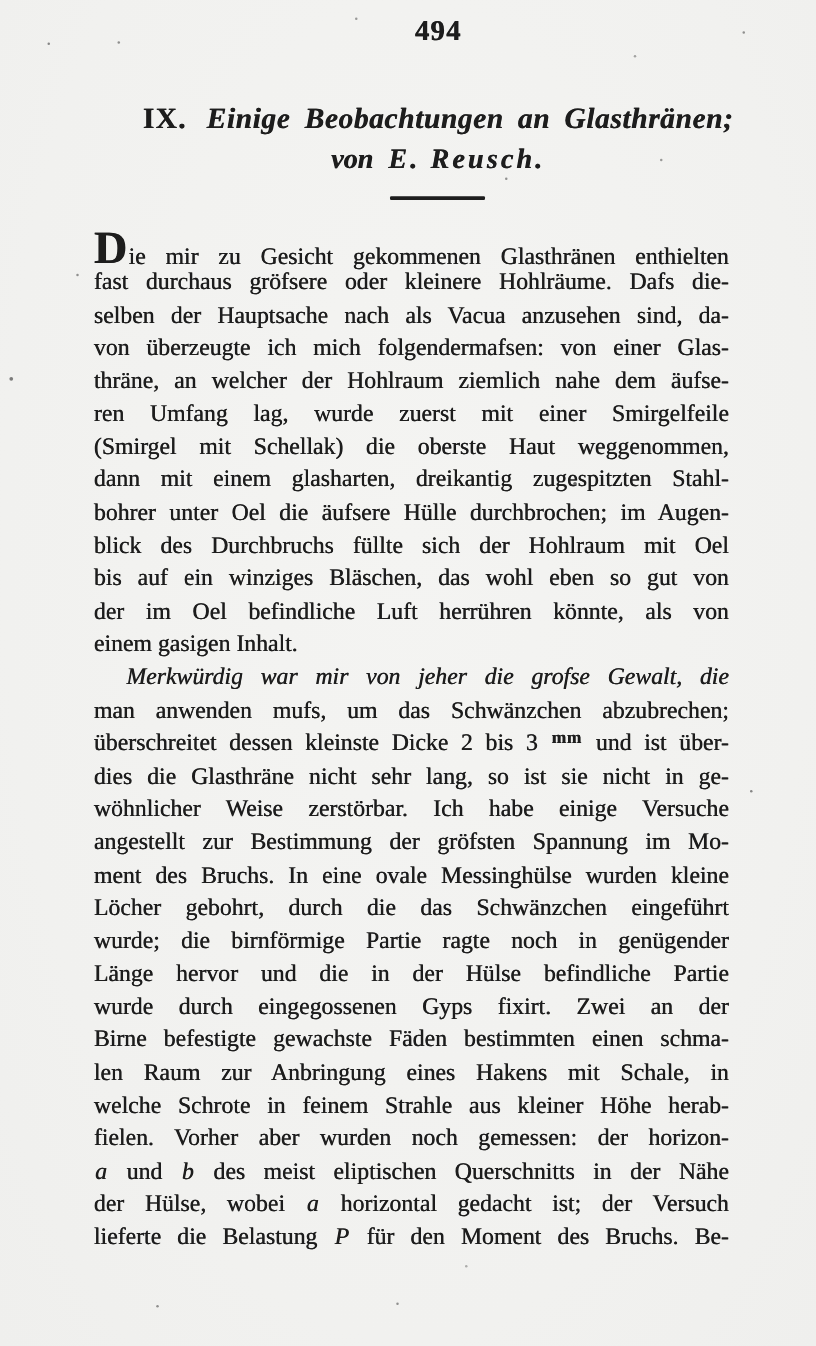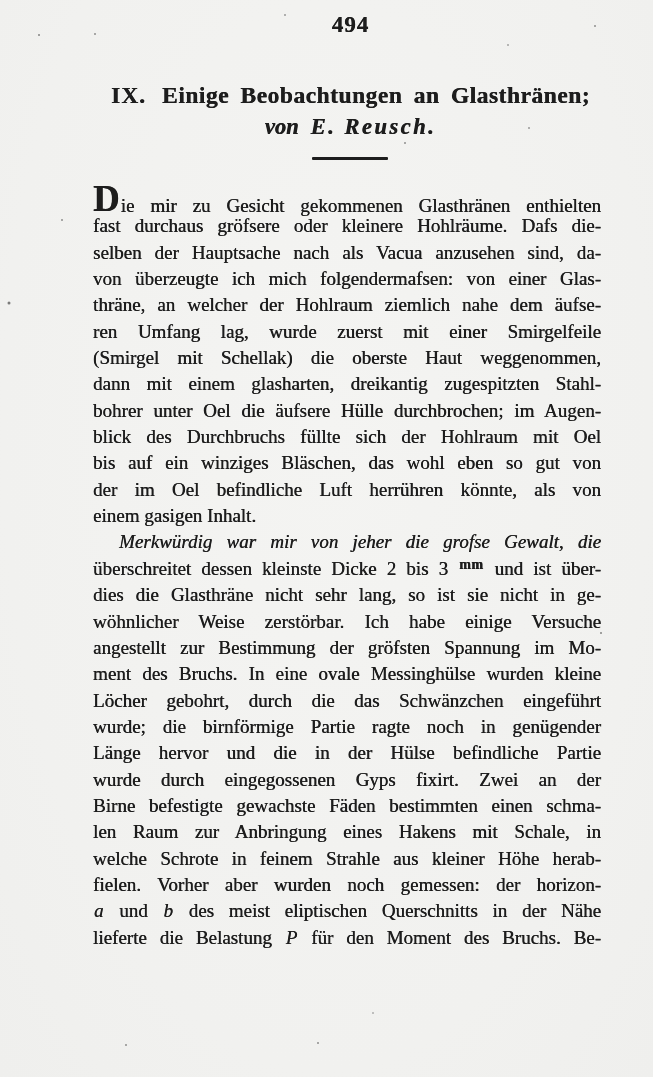--- a/index.html
+++ b/index.html
@@ -12,30 +12,30 @@
     color:#1d1d1d;
   }
   .ink{ text-shadow:0.35px 0 0 currentColor; }
   .pagenum{
     position:absolute; top:12px; left:24px; width:653px;
     text-align:center; font-size:23px; font-weight:700; letter-spacing:1px;
   }
   .title-block{ position:absolute; top:80px; left:24px; width:653px; text-align:center; }
   .t1{ font-size:23.5px; line-height:30px; white-space:nowrap; }
   .tnum{ font-weight:700; letter-spacing:1px; margin-right:16px; }
-  .tmain{ font-weight:700; word-spacing:5px; letter-spacing:0.5px; }
+  .tmain{ font-weight:700; font-style:italic; word-spacing:5px; letter-spacing:0.5px; }
   .t2{ font-size:22.5px; line-height:30px; margin-top:2px; }
   .tvon{ font-weight:700; font-style:italic; margin-right:12px; }
   .tname{ font-weight:700; font-style:italic; letter-spacing:2.5px; }
   .rule{
     position:absolute; top:157px; left:312px; width:76px; height:3px;
     background:#1d1d1d; border-radius:1px;
   }
   .body{
-    position:absolute; top:187px; left:93px; width:508px;
+    position:absolute; top:187px; left:75px; width:508px;
     font-size:19px;
   }
   .line{
     height:26.35px; line-height:26.35px;
     text-align:justify; text-align-last:justify;
     white-space:normal;
   }
   .line.endline{ text-align:left; text-align-last:left; }
   .line.indent{ text-indent:26px;font-style:italic; }
   .dropcap{
@@ -93,32 +93,34 @@
       <div class="line">thräne, an welcher der Hohlraum ziemlich nahe dem äufse-</div>
       <div class="line">ren Umfang lag, wurde zuerst mit einer Smirgelfeile</div>
       <div class="line">(Smirgel mit Schellak) die oberste Haut weggenommen,</div>
       <div class="line">dann mit einem glasharten, dreikantig zugespitzten Stahl-</div>
       <div class="line">bohrer unter Oel die äufsere Hülle durchbrochen; im Augen-</div>
       <div class="line">blick des Durchbruchs füllte sich der Hohlraum mit Oel</div>
       <div class="line">bis auf ein winziges Bläschen, das wohl eben so gut von</div>
       <div class="line">der im Oel befindliche Luft herrühren könnte, als von</div>
       <div class="line endline">einem gasigen Inhalt.</div>
       <div class="line indent">Merkwürdig war mir von jeher die grofse Gewalt, die</div>
+      <div class="line">man anwenden mufs, um das Schwänzchen abzubrechen;</div>
       <div class="line">überschreitet dessen kleinste Dicke 2 bis 3 <span class="sup">mm</span> und ist über-</div>
       <div class="line">dies die Glasthräne nicht sehr lang, so ist sie nicht in ge-</div>
       <div class="line">wöhnlicher Weise zerstörbar.  Ich habe einige Versuche</div>
       <div class="line">angestellt zur Bestimmung der gröfsten Spannung im Mo-</div>
       <div class="line">ment des Bruchs.  In eine ovale Messinghülse wurden kleine</div>
       <div class="line">Löcher gebohrt, durch die das Schwänzchen eingeführt</div>
       <div class="line">wurde; die birnförmige Partie ragte noch in genügender</div>
       <div class="line">Länge hervor und die in der Hülse befindliche Partie</div>
       <div class="line">wurde durch eingegossenen Gyps fixirt.  Zwei an der</div>
       <div class="line">Birne befestigte gewachste Fäden bestimmten einen schma-</div>
       <div class="line">len Raum zur Anbringung eines Hakens mit Schale, in</div>
       <div class="line">welche Schrote in feinem Strahle aus kleiner Höhe herab-</div>
       <div class="line">fielen.  Vorher aber wurden noch gemessen: der horizon-</div>
       <div class="line"><span class="iv">a</span> und <span class="iv">b</span> des meist eliptischen Querschnitts in der Nähe</div>
+      <div class="line">der Hülse, wobei <span class="iv">a</span> horizontal gedacht ist; der Versuch</div>
       <div class="line">lieferte die Belastung <span class="iv">P</span> für den Moment des Bruchs.  Be-</div>
     </div>
 
   <div class="speckles"></div>
 
 </div>
 
 </body></html>

